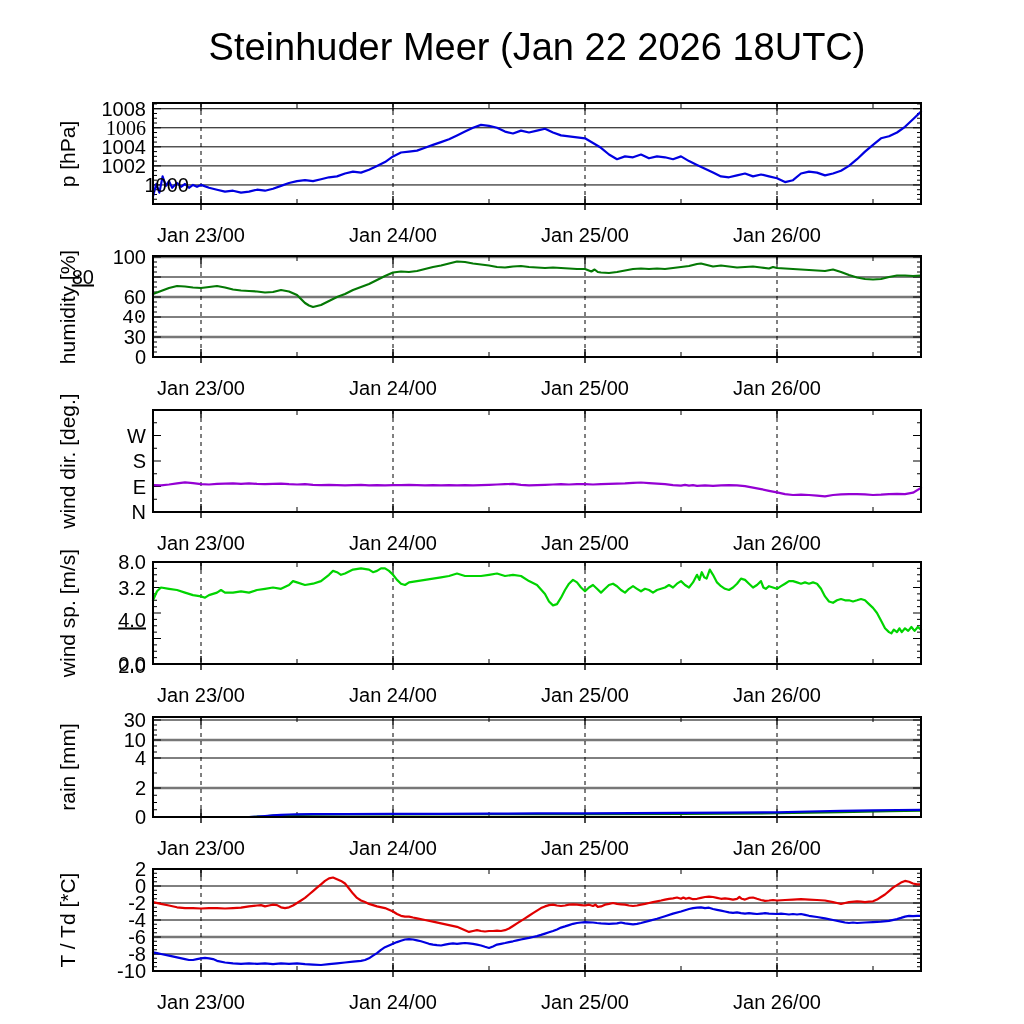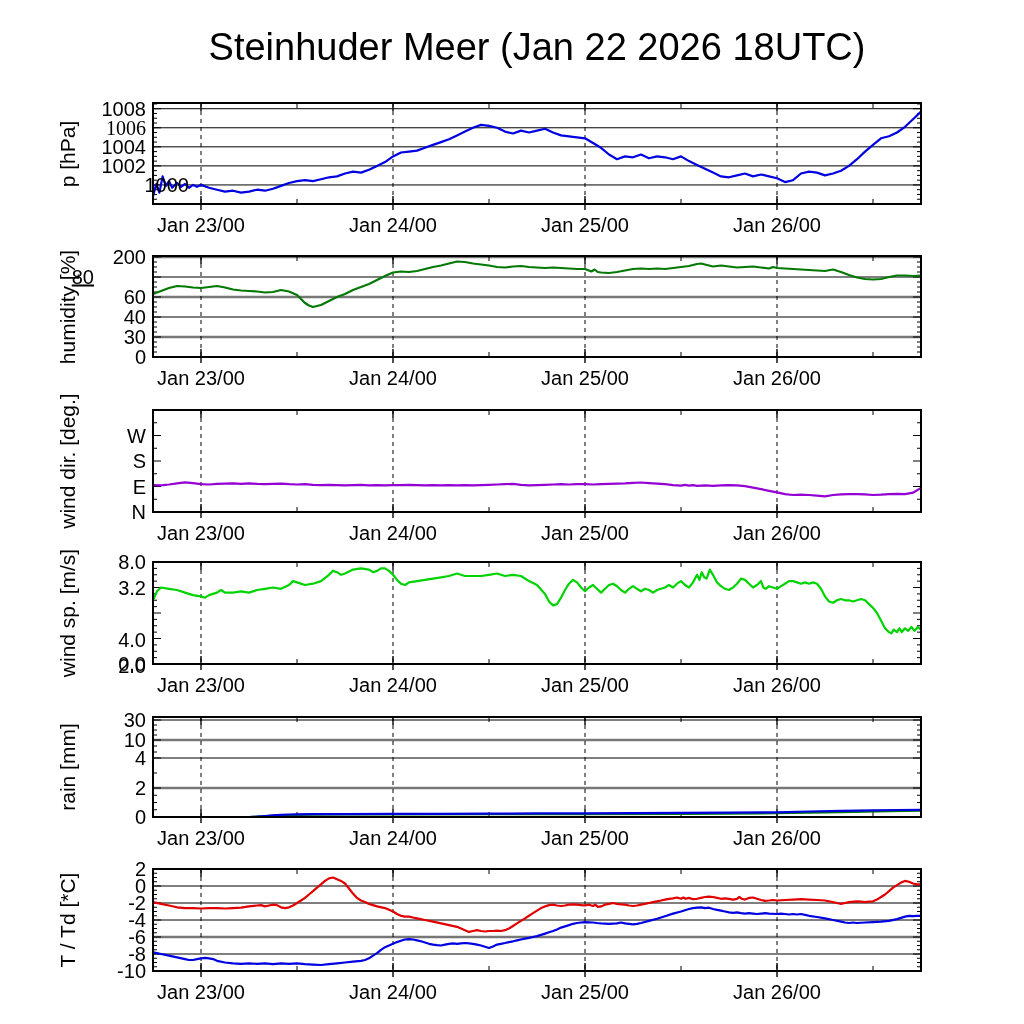--- a/index.html
+++ b/index.html
@@ -6,21 +6,21 @@
   .page{position:relative;width:1024px;height:1024px;background:#ffffff;overflow:hidden;
         font-family:"Liberation Sans",sans-serif;color:#000;}
   .title{position:absolute;top:26px;left:25px;width:1024px;text-align:center;
          font-size:38px;font-weight:400;white-space:nowrap;}
   svg{position:absolute;top:0;left:0;}
   .ylabel{position:absolute;font-size:21px;white-space:nowrap;
           transform:translate(-50%,-50%) rotate(-90deg);}
   .ytick{position:absolute;font-size:20px;text-align:right;white-space:nowrap;
          transform:translate(0,-50%);}
   .xtick{position:absolute;font-size:20px;text-align:left;white-space:nowrap;
-         transform:translate(-50%,0);}
+         transform:translate(-50%,0);margin-top:10px;}
 </style>
 </head>
 <body>
 
 <div class="page">
   <div class="title">Steinhuder Meer (Jan 22 2026 18UTC)</div>
   <svg id="plot-canvas" width="1024" height="1024" viewBox="0 0 1024 1024">
       <line x1="153" y1="184.94339622641513" x2="921" y2="184.94339622641513" stroke="#000000" stroke-width="1"></line>
       <line x1="153" y1="165.88679245283026" x2="921" y2="165.88679245283026" stroke="#000000" stroke-width="1"></line>
       <line x1="153" y1="146.8301886792454" x2="921" y2="146.8301886792454" stroke="#000000" stroke-width="1"></line>
@@ -402,39 +402,39 @@
       <div class="ytick" style="right: 878px; top: 165.887px;">1002</div>
       <div class="ytick" style="right: 878px; top: 146.83px;">1004</div>
       <div class="ytick" style="right: 878px; top: 127.774px; font-family: Liberation Serif, serif;">1006</div>
       <div class="ytick" style="right: 878px; top: 108.717px;">1008</div>
       <div class="xtick" style="left: 201px; top: 214px;">Jan 23/00</div>
       <div class="xtick" style="left: 393px; top: 214px;">Jan 24/00</div>
       <div class="xtick" style="left: 585px; top: 214px;">Jan 25/00</div>
       <div class="xtick" style="left: 777px; top: 214px;">Jan 26/00</div>
       <div class="ytick" style="right: 878px; top: 357px;">0</div>
       <div class="ytick" style="right: 878px; top: 337px;">30</div>
-      <div class="ytick" style="right: 878px; top: 317px;">40</div>
+      <div class="ytick" style="right: 878px; top: 317px; font-family: Liberation Mono, monospace;">40</div>
       <div class="ytick" style="right: 878px; top: 297px;">60</div>
       <div class="ytick" style="right: 930px; top: 277px; text-decoration: underline;">80</div>
-      <div class="ytick" style="right: 878px; top: 257px;">200</div>
+      <div class="ytick" style="right: 878px; top: 257px;">100</div>
       <div class="xtick" style="left: 201px; top: 367px;">Jan 23/00</div>
       <div class="xtick" style="left: 393px; top: 367px;">Jan 24/00</div>
       <div class="xtick" style="left: 585px; top: 367px;">Jan 25/00</div>
       <div class="xtick" style="left: 777px; top: 367px;">Jan 26/00</div>
       <div class="ytick" style="right: 878px; top: 512px;">N</div>
       <div class="ytick" style="right: 878px; top: 486.5px;">E</div>
       <div class="ytick" style="right: 878px; top: 461px;">S</div>
       <div class="ytick" style="right: 878px; top: 435.5px;">W</div>
       <div class="xtick" style="left: 201px; top: 522px;">Jan 23/00</div>
       <div class="xtick" style="left: 393px; top: 522px;">Jan 24/00</div>
       <div class="xtick" style="left: 585px; top: 522px;">Jan 25/00</div>
       <div class="xtick" style="left: 777px; top: 522px;">Jan 26/00</div>
       <div class="ytick" style="right: 878px; top: 664px;">0.0</div>
       <div class="ytick" style="right: 878px; top: 666px;">2.0</div>
-      <div class="ytick" style="right: 878px; top: 640px;">4.0</div>
+      <div class="ytick" style="right: 878px; top: 620px; text-decoration: underline;">4.0</div>
       <div class="ytick" style="right: 878px; top: 587.5px;">3.2</div>
       <div class="ytick" style="right: 878px; top: 562px; text-align: right;">8.0</div>
       <div class="xtick" style="left: 201px; top: 674px;">Jan 23/00</div>
       <div class="xtick" style="left: 393px; top: 674px;">Jan 24/00</div>
       <div class="xtick" style="left: 585px; top: 674px;">Jan 25/00</div>
       <div class="xtick" style="left: 777px; top: 674px;">Jan 26/00</div>
       <div class="ytick" style="right: 878px; top: 817px;">0</div>
       <div class="ytick" style="right: 878px; top: 788px;">2</div>
       <div class="ytick" style="right: 878px; top: 758px;">4</div>
       <div class="ytick" style="right: 878px; top: 740px;">10</div>

